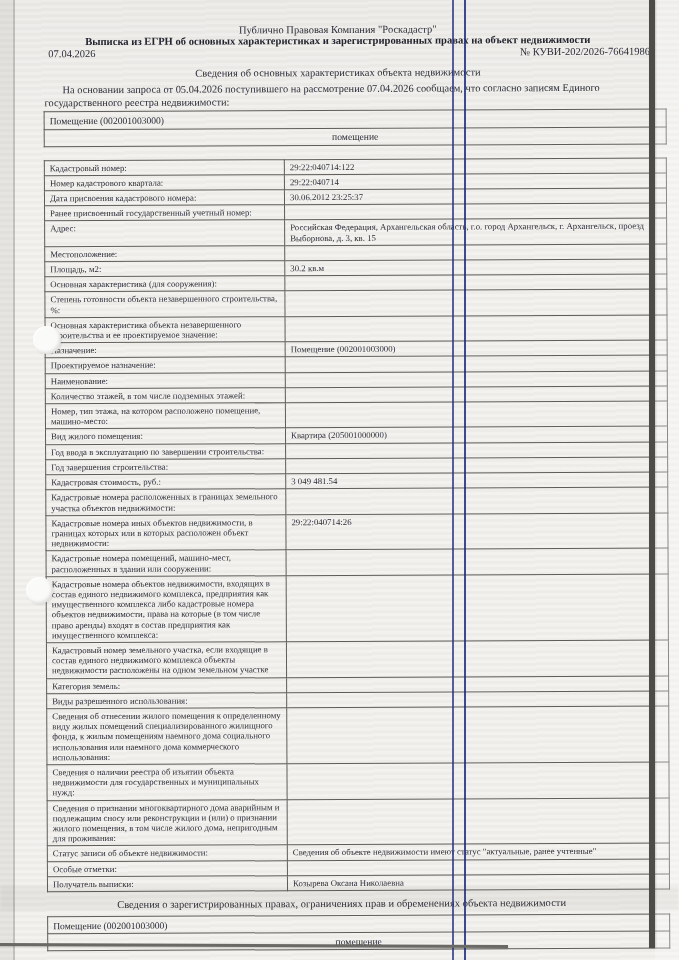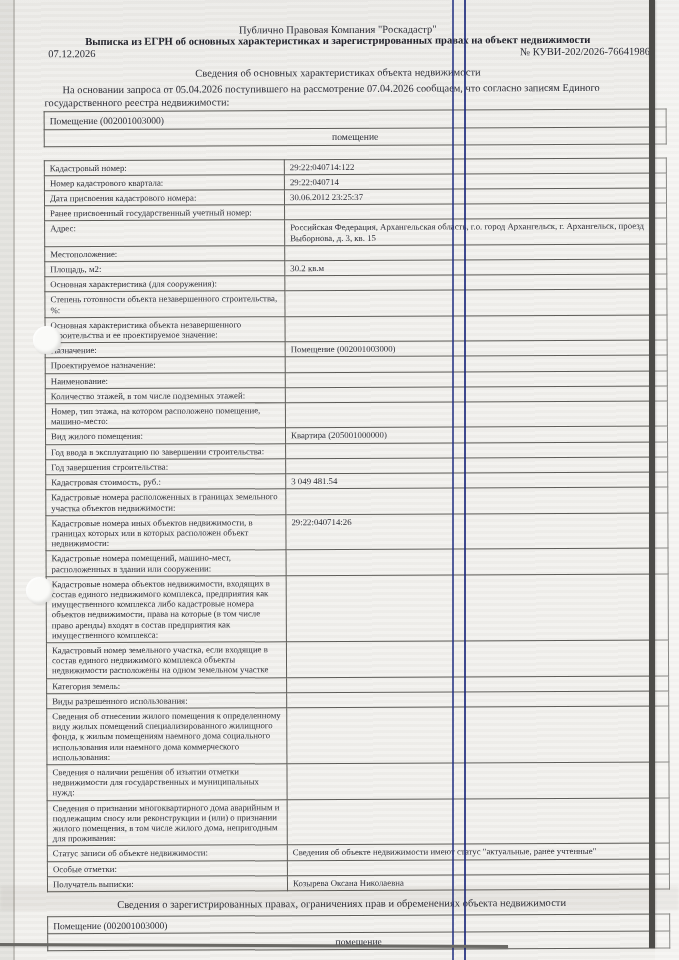--- a/index.html
+++ b/index.html
@@ -59,21 +59,21 @@
 </head>
 <body>
 
 <div class="scan">
 
   <div class="content">
 
     <div class="org">Публично Правовая Компания "Роскадастр"</div>
     <div class="doc-title">Выписка из ЕГРН об основных характеристиках и зарегистрированных правах на объект недвижимости</div>
     <div class="meta-row">
-      <span>07.12.2026</span>
+      <span>07.04.2026</span>
       <span>№ КУВИ-202/2026-766419861</span>
     </div>
 
     <div class="sec-title">Сведения об основных характеристиках объекта недвижимости</div>
     <div class="intro">На основании запроса от 05.04.2026 поступившего на рассмотрение 07.04.2026 сообщаем, что согласно записям Единого государственного реестра недвижимости:</div>
 
     <table class="objtable">
       <colgroup>
           <col>
         </colgroup>
@@ -198,21 +198,21 @@
         </tr>
           <tr>
           <td class="lab">Виды разрешенного использования:</td>
           <td class="val"></td>
         </tr>
           <tr>
           <td class="lab">Сведения об отнесении жилого помещения к определенному виду жилых помещений специализированного жилищного фонда, к жилым помещениям наемного дома социального использования или наемного дома коммерческого использования:</td>
           <td class="val"></td>
         </tr>
           <tr>
-          <td class="lab">Сведения о наличии решения об изъятии отметки недвижимости для государственных и муниципальных нужд:</td>
+          <td class="lab">Сведения о наличии реестра об изъятии объекта недвижимости для государственных и муниципальных нужд:</td>
           <td class="val"></td>
         </tr>
           <tr>
           <td class="lab">Сведения о признании многоквартирного дома аварийным и подлежащим сносу или реконструкции и (или) о признании жилого помещения, в том числе жилого дома, непригодным для проживания:</td>
           <td class="val"></td>
         </tr>
           <tr>
           <td class="lab">Статус записи об объекте недвижимости:</td>
           <td class="val">Сведения об объекте недвижимости имеют статус "актуальные, ранее учтенные"</td>
         </tr>

